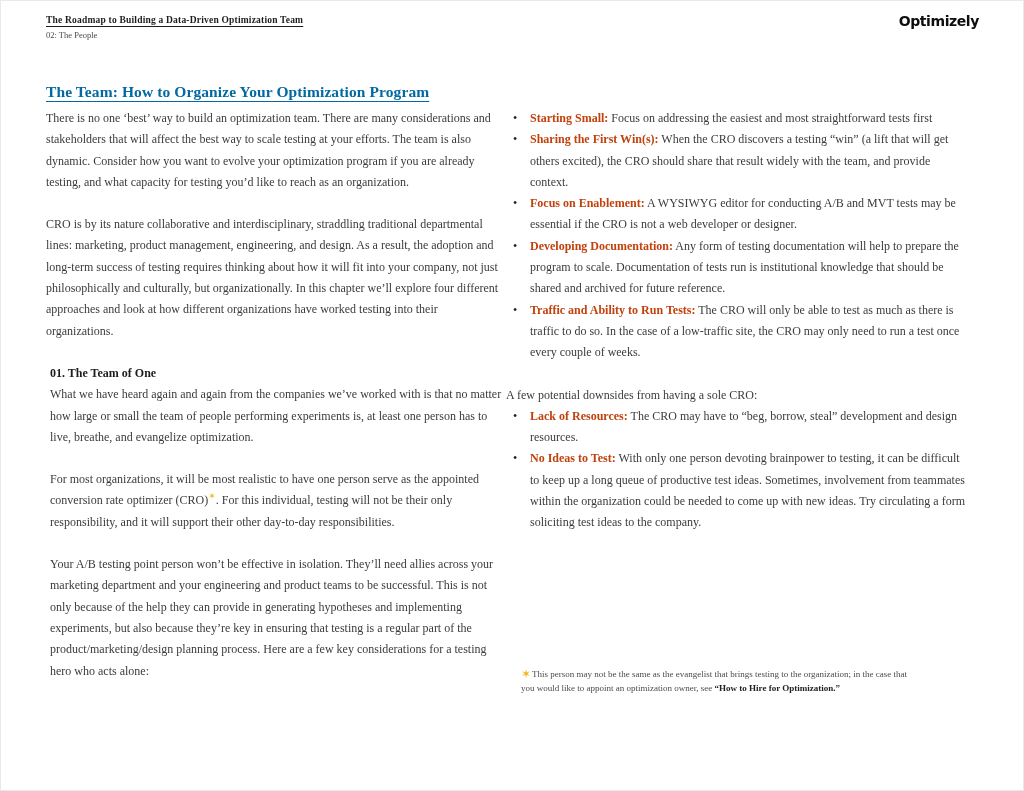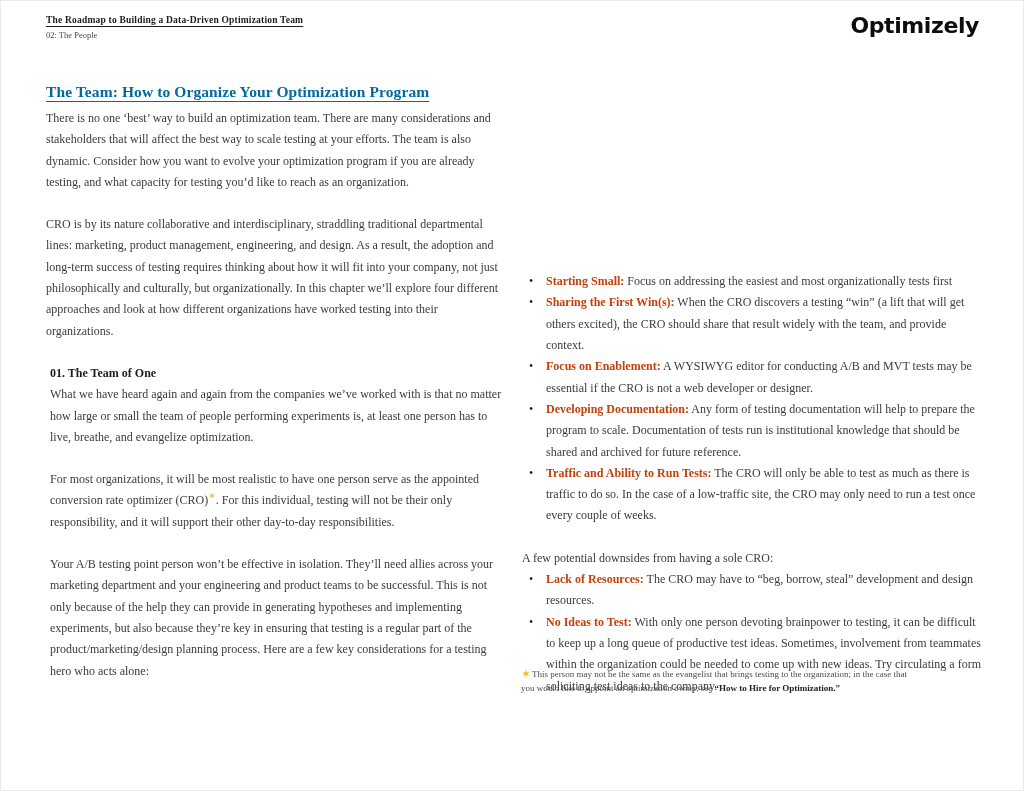--- a/index.html
+++ b/index.html
@@ -22,37 +22,37 @@
   .doc-header-title {
     font-size:9.5px; font-weight:bold; color:#1d1d1d;
     letter-spacing:.2px; text-decoration:underline;
     text-underline-offset:3px;
   }
   .doc-header-chapter { font-size:8.5px; color:#4a4a4a; margin-top:5px; }
 
   .logo {
     position:absolute; top:12px; right:44px;
     font-family:"DejaVu Sans", sans-serif;
-    font-weight:bold; font-size:22px; color:#0d0d0d;
+    font-weight:bold; font-size:14px; color:#0d0d0d;
     letter-spacing:-0.4px;
   }
 
   
   .page-title {
     position:absolute; top:82px; left:45px;
     font-size:15.5px; font-weight:bold; color:#0369a1;
     text-decoration:underline; text-underline-offset:4px;
     letter-spacing:.1px;
   }
 
   
   .columns {
     position:absolute; top:107px; left:45px; width:940px;
-    display:flex; gap:16px;
-    font-size:12px; line-height:21.3px; color:#3b3b3b;align-items:flex-end;
+    display:flex; 
+    font-size:12px; line-height:21.3px; color:#3b3b3b;
   }
   .col-left  { width:460px; }
   .col-right { width:464px; }
 
   .para { margin-bottom:21px; }
   .para:last-child { margin-bottom:15px; }
 
   .section { margin-top:19px; margin-left:4px; }
   .section-heading { font-weight:bold; color:#1c1c1c; }
 
@@ -113,21 +113,21 @@
         <p class="para">What we have heard again and again from the companies we’ve worked with is that no matter how large or small the team of people performing experiments is, at least one person has to live, breathe, and evangelize optimization.</p>
         <p class="para"><span>For most organizations, it will be most realistic to have one person serve as the appointed conversion rate optimizer (CRO)</span><span class="inline-star">✶</span><span>. For this individual, testing will not be their only responsibility, and it will support their other day-to-day responsibilities.</span></p>
         <p class="para">Your A/B testing point person won’t be effective in isolation. They’ll need allies across your marketing department and your engineering and product teams to be successful. This is not only because of the help they can provide in generating hypotheses and implementing experiments, but also because they’re key in ensuring that testing is a regular part of the product/marketing/design planning process. Here are a few key considerations for a testing hero who acts alone:</p>
       </div>
     </div>
 
     <div class="col-right">
 
       <div class="bullet">
         <span class="bullet-marker"></span>
-        <span class="bullet-body"><span class="bullet-label">Starting Small:</span><span> Focus on addressing the easiest and most organizationally tests first</span></span>
+        <span class="bullet-body"><span class="bullet-label">Starting Small:</span><span> Focus on addressing the easiest and most straightforward tests first</span></span>
       </div>
       <div class="bullet">
         <span class="bullet-marker"></span>
         <span class="bullet-body"><span class="bullet-label">Sharing the First Win(s):</span><span> When the CRO discovers a testing “win” (a lift that will get others excited), the CRO should share that result widely with the team, and provide context.</span></span>
       </div>
       <div class="bullet">
         <span class="bullet-marker"></span>
         <span class="bullet-body"><span class="bullet-label">Focus on Enablement:</span><span> A WYSIWYG editor for conducting A/B and MVT tests may be essential if the CRO is not a web developer or designer.</span></span>
       </div>
       <div class="bullet">

